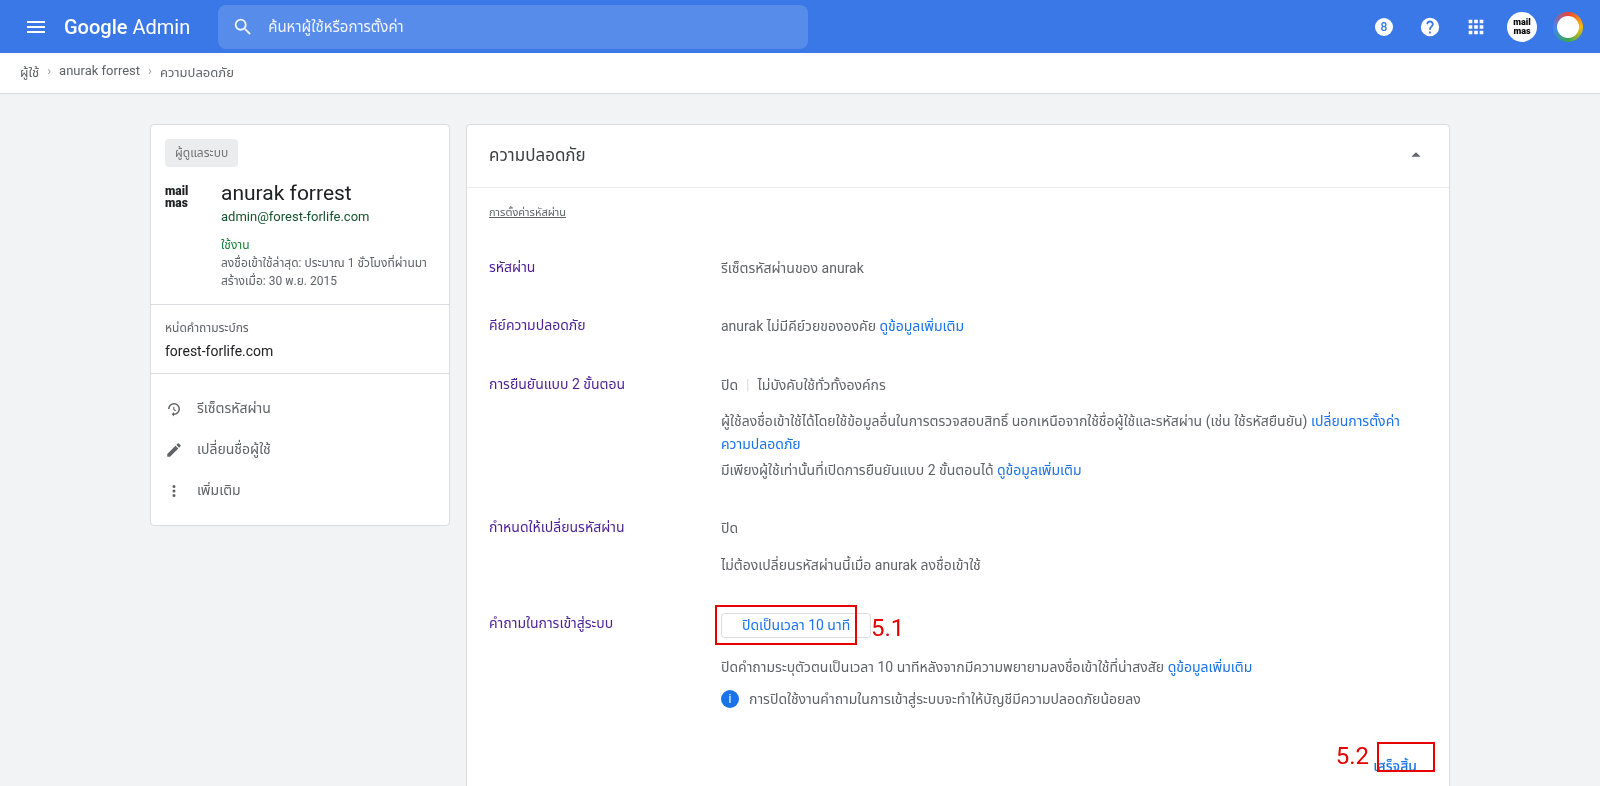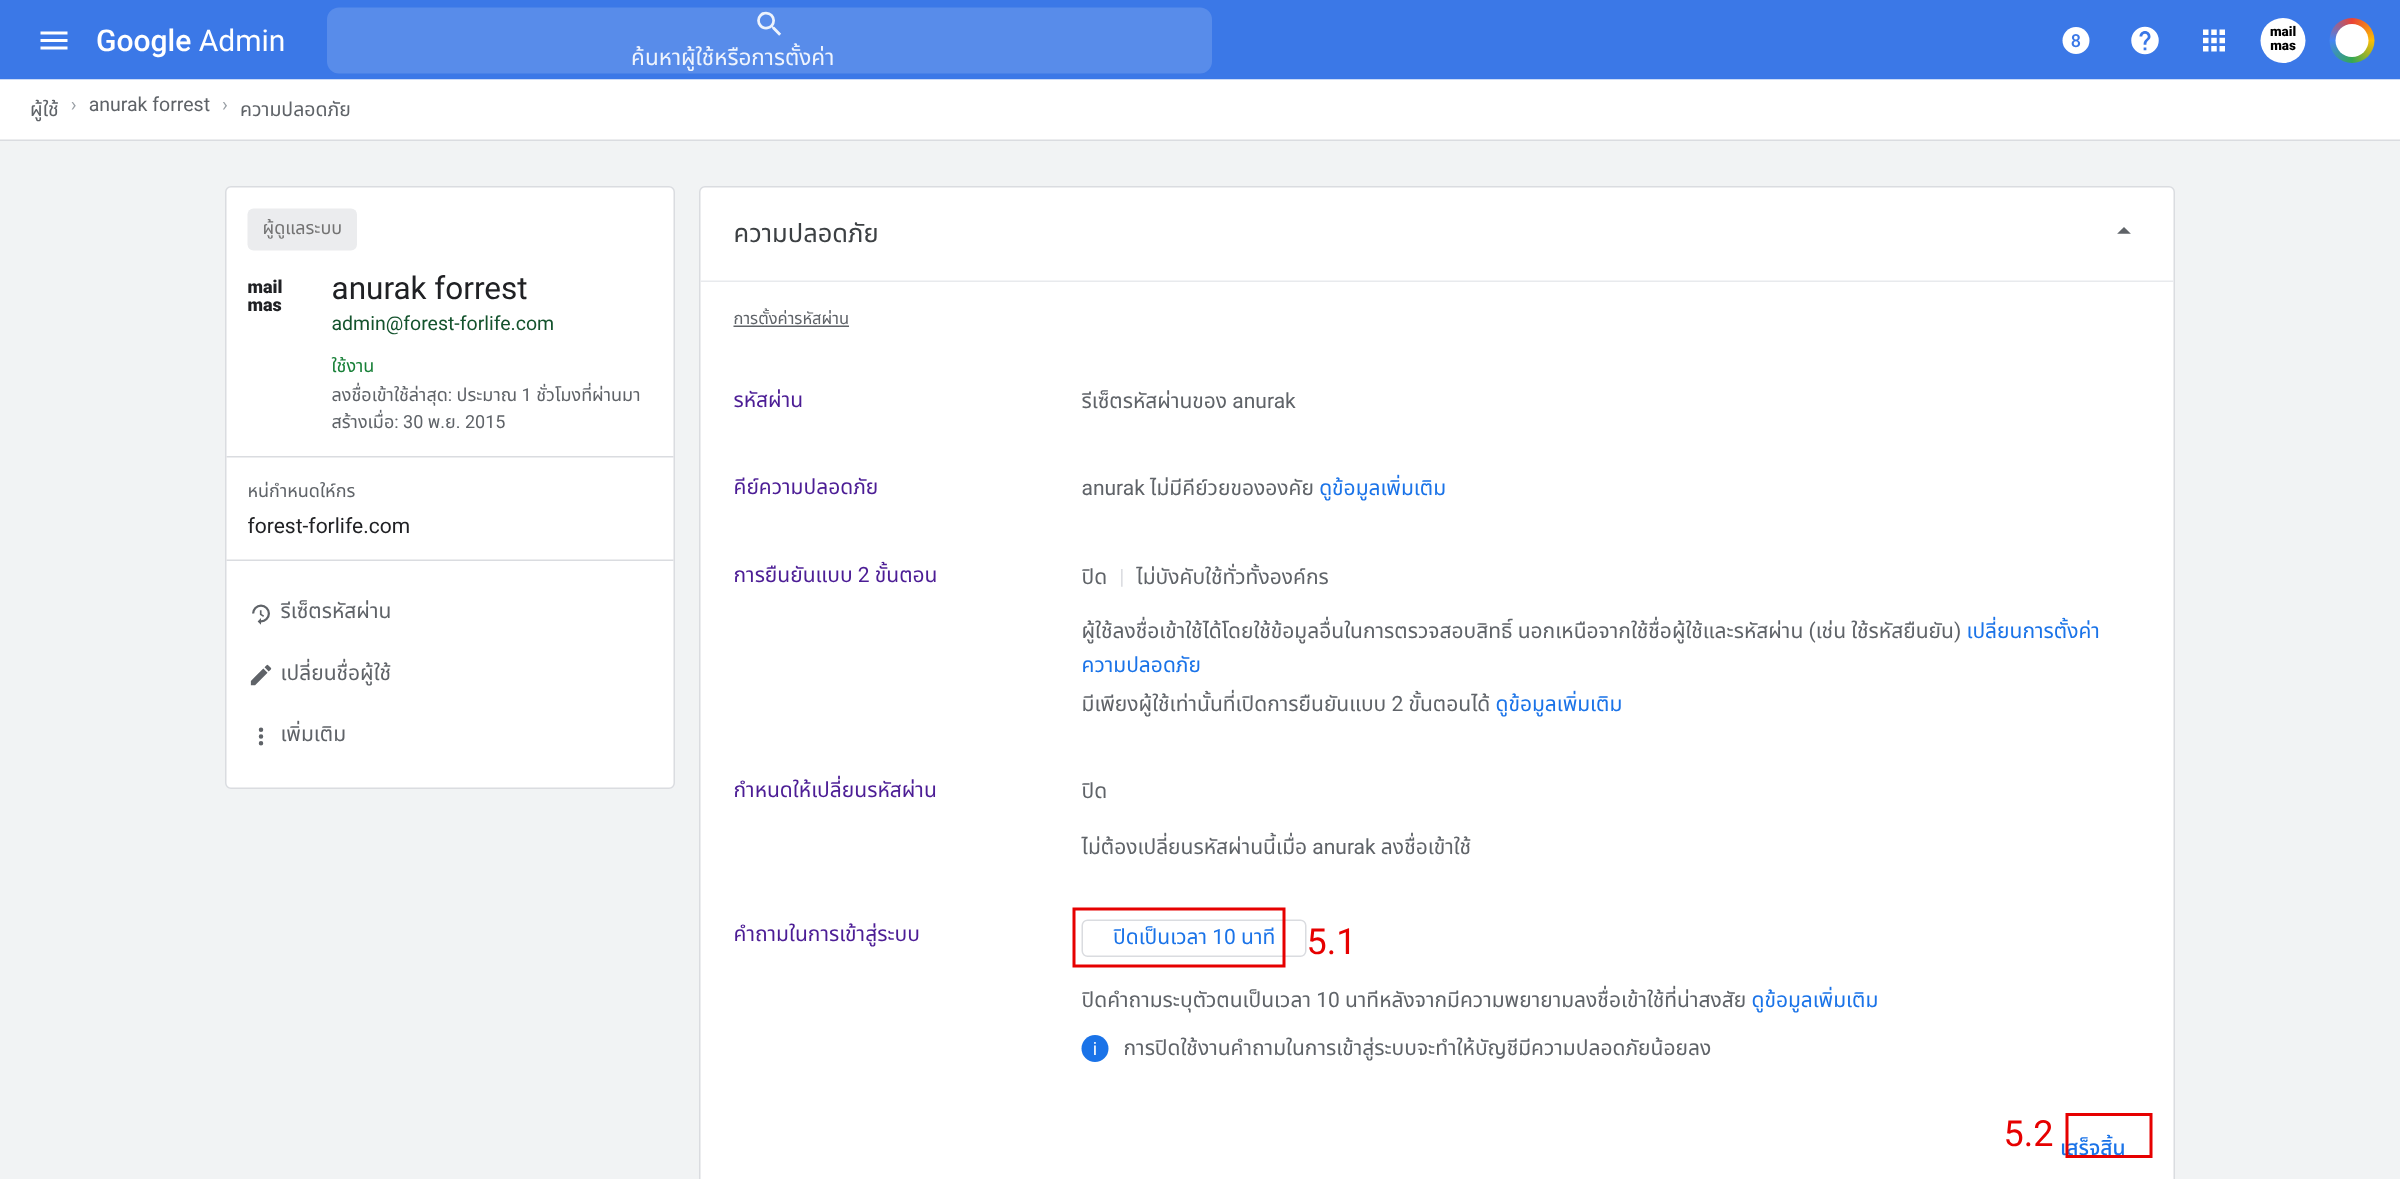--- a/index.html
+++ b/index.html
@@ -4,21 +4,21 @@
 <style>
 * { margin: 0; padding: 0; box-sizing: border-box; font-family: 'Roboto', 'Noto Sans Thai', Arial, sans-serif; }
 body { background: #f1f3f4; color: #202124; font-size: 14px; width: 1600px; }
 
 
 .header { background: #3b78e7; height: 53px; display: flex; align-items: center; padding: 11px 12px; color: #fff; }
 .menu-icon { width: 48px; height: 48px; display: flex; align-items: center; justify-content: center; cursor: pointer; }
 .menu-icon svg { width: 24px; height: 24px; fill: #fff; }
 .logo { font-size: 20px; font-weight: 400; margin-left: 4px; margin-right: 28px; }
 .logo b { font-weight: 500; }
-.search-box { background: rgba(255,255,255,0.15); border-radius: 8px; height: 44px; width: 590px; display: flex; align-items: center; padding: 0 14px; flex-direction: column; }
+.search-box { background: rgba(255,255,255,0.15); border-radius: 8px; height: 44px; width: 590px; display: flex; align-items: center; padding: 0 14px; }
 .search-box svg { width: 22px; height: 22px; fill: #fff; opacity: 0.9; }
 .search-box input { background: transparent; border: none; outline: none; color: #fff; font-size: 15px; margin-left: 14px; flex: 1; }
 .search-box input::placeholder { color: rgba(255,255,255,0.9); }
 .header-spacer { flex: 1; }
 .header-icons { display: flex; align-items: center; gap: 6px; }
 .header-icons .icon-btn { width: 40px; height: 40px; display: flex; align-items: center; justify-content: center; cursor: pointer; border-radius: 50%; }
 .badge-8 { background: #fff; color: #3b78e7; width: 18px; height: 18px; border-radius: 50%; font-size: 12px; font-weight: 500; display: flex; align-items: center; justify-content: center; }
 .help-icon svg, .apps-icon svg { width: 22px; height: 22px; fill: #fff; }
 .mailmas-logo { width: 30px; height: 30px; background: #fff; border-radius: 50%; display: flex; align-items: center; justify-content: center; font-size: 9px; font-weight: 900; color: #000; line-height: 0.9; text-align: center; }
 .avatar { width: 30px; height: 30px; border-radius: 50%; background: conic-gradient(#ea4335, #fbbc04, #34a853, #4285f4, #ea4335); display: flex; align-items: center; justify-content: center; }
@@ -37,21 +37,21 @@
 .admin-chip { display: inline-block; background: #ebecee; border-radius: 4px; padding: 5px 10px; font-size: 12px; color: #737373; margin: 14px; }
 .user-row { display: flex; padding: 0 14px 14px 14px; gap: 14px; align-items: flex-start; }
 .user-logo { width: 42px; height: 32px; font-size: 12px; font-weight: 900; line-height: 1; display: flex; flex-direction: column; justify-content: center; }
 .user-name { font-size: 21px; color: #202124; }
 .user-email { font-size: 13px; color: #14532d; margin-top: 4px; }
 .user-status { font-size: 12px; color: #188038; margin-top: 12px; }
 .user-meta { font-size: 12px; color: #5f6368; line-height: 1.5; }
 .side-section { border-top: 1px solid #dadce0; padding: 14px; }
 .side-label { font-size: 12px; color: #5f6368; }
 .side-domain { font-size: 14px; color: #202124; margin-top: 6px; }
-.action-item { display: flex; align-items: center; gap: 4px; padding: 10px 0; color: #5f6368; font-size: 14px; cursor: pointer; }
+.action-item { display: flex; align-items: center; gap: 14px; padding: 10px 0; color: #5f6368; font-size: 14px; cursor: pointer; }
 .action-item svg { width: 18px; height: 18px; fill: #5f6368; }
 
 
 .content-card { background: #fff; border: 1px solid #dadce0; border-radius: 4px; flex: 1; }
 .card-header { display: flex; justify-content: space-between; align-items: center; padding: 18px 22px; border-bottom: 1px solid #e8eaed; }
 .card-title { font-size: 17px; color: #3c4043; }
 .chevron svg { width: 22px; height: 22px; fill: #5f6368; }
 .card-body { padding: 16px 22px 0 22px; }
 .section-label { font-size: 11px; color: #5f6368; margin-bottom: 22px; text-decoration: underline; }
 .row { display: flex; padding: 14px 0 22px 0; }
@@ -132,21 +132,21 @@
 mas</div>
       <div>
         <div class="user-name">anurak forrest</div>
         <div class="user-email">admin@forest-forlife.com</div>
         <div class="user-status">ใช้งาน</div>
         <div class="user-meta">ลงชื่อเข้าใช้ล่าสุด: ประมาณ 1 ชั่วโมงที่ผ่านมา</div>
         <div class="user-meta">สร้างเมื่อ: 30 พ.ย. 2015</div>
       </div>
     </div>
     <div class="side-section">
-      <div class="side-label">หน่กำหนดให์กร</div>
+      <div class="side-label">หน่ดคำถามระบ์กร</div>
       <div class="side-domain">forest-forlife.com</div>
     </div>
     <div class="side-section">
       <div class="action-item">
         <svg viewBox="0 0 24 24">
             <path d="M12 4a8 8 0 00-8 8h2a6 6 0 116 6v-2l-3 3 3 3v-2a8 8 0 000-16zm-1 5v4l3 2 .75-1.23-2.25-1.35V9H11z"></path>
           </svg>
         <span>รีเซ็ตรหัสผ่าน</span>
       </div>
       <div class="action-item">

